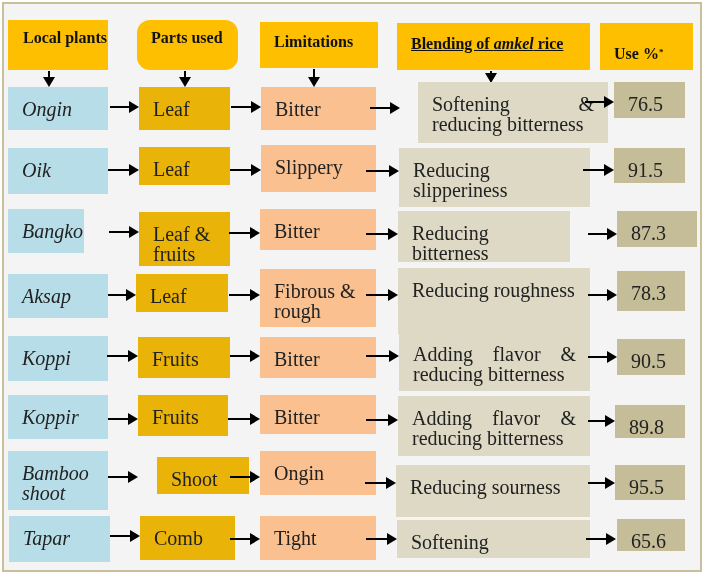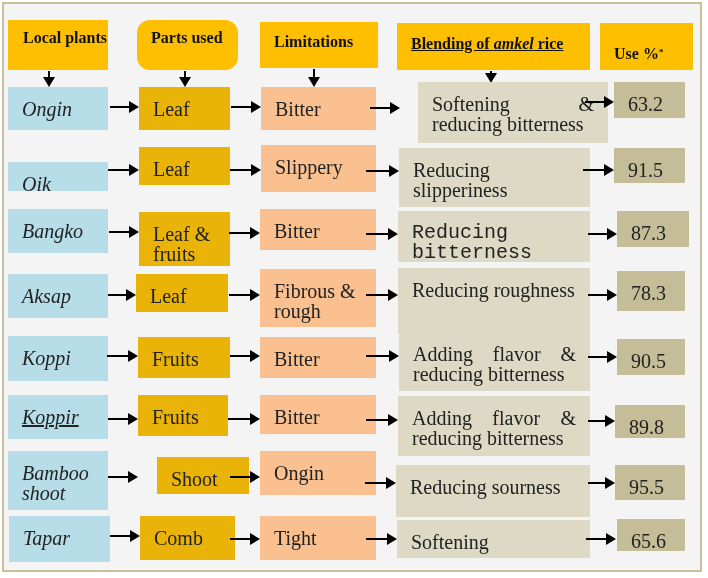--- a/index.html
+++ b/index.html
@@ -31,41 +31,41 @@
 
 <div class="darrow" style="left:48px;top:71px;height:14px;"></div>
 <div class="darrow" style="left:184px;top:71px;height:14px;"></div>
 <div class="darrow" style="left:313px;top:69px;height:16px;"></div>
 <div class="darrow" style="left:490px;top:71px;height:10px;"></div>
 
 <div class="box plant" style="left:8px;top:87px;width:100px;height:43px;"><span>Ongin</span></div>
 <div class="box part" style="left:139px;top:87px;width:91px;height:43px;"><span>Leaf</span></div>
 <div class="box lim" style="left:261px;top:87px;width:115px;height:43px;"><span>Bitter</span></div>
 <div class="box blend" style="left:400px;top:82px;width:190px;height:61px;margin-left:18px;"><span>Softening &amp; reducing bitterness</span></div>
-<div class="box val" style="left:614px;top:82px;width:71px;height:36px;"><span>63.2</span></div>
+<div class="box val" style="left:614px;top:82px;width:71px;height:36px;"><span>76.5</span></div>
 <div class="arrow" style="left:110px;top:106px;width:27px;"></div>
 <div class="arrow" style="left:231px;top:106px;width:28px;"></div>
 <div class="arrow" style="left:370px;top:107px;width:28px;"></div>
 <div class="arrow" style="left:585px;top:101px;width:27px;"></div>
 
-<div class="box plant" style="left:8px;top:162px;width:100px;height:29px;"><span>Oik</span></div>
+<div class="box plant" style="left:8px;top:148px;width:100px;height:46px;"><span>Oik</span></div>
 <div class="box part" style="left:139px;top:147px;width:91px;height:38px;"><span>Leaf</span></div>
 <div class="box lim" style="left:261px;top:145px;width:115px;height:47px;"><span>Slippery</span></div>
 <div class="box blend" style="left:399px;top:148px;width:191px;height:59px;"><span>Reducing slipperiness</span></div>
 <div class="box val" style="left:614px;top:148px;width:71px;height:35px;"><span>91.5</span></div>
 <div class="arrow" style="left:108px;top:169px;width:29px;"></div>
 <div class="arrow" style="left:230px;top:169px;width:29px;"></div>
 <div class="arrow" style="left:366px;top:170px;width:31px;"></div>
 <div class="arrow" style="left:583px;top:169px;width:29px;"></div>
 
-<div class="box plant" style="left:8px;top:209px;width:100px;height:44px;"><span>Bangko</span></div>
+<div class="box plant" style="left:8px;top:209px;width:76px;height:44px;"><span>Bangko</span></div>
 <div class="box part" style="left:139px;top:212px;width:91px;height:54px;"><span>Leaf &amp; fruits</span></div>
 <div class="box lim" style="left:260px;top:209px;width:116px;height:41px;"><span>Bitter</span></div>
-<div class="box blend" style="left:398px;top:211px;width:192px;height:51px;font-family:Liberation Mono, monospace;"><span>Reducing bitterness</span></div>
-<div class="box val" style="left:617px;top:211px;width:72px;height:36px;"><span>87.3</span></div>
+<div class="box blend" style="left:398px;top:211px;width:172px;height:51px;"><span>Reducing bitterness</span></div>
+<div class="box val" style="left:617px;top:211px;width:80px;height:36px;"><span>87.3</span></div>
 <div class="arrow" style="left:109px;top:231px;width:28px;"></div>
 <div class="arrow" style="left:229px;top:232px;width:29px;"></div>
 <div class="arrow" style="left:366px;top:233px;width:30px;"></div>
 <div class="arrow" style="left:588px;top:233px;width:27px;"></div>
 
 <div class="box plant" style="left:8px;top:274px;width:100px;height:44px;"><span>Aksap</span></div>
 <div class="box part" style="left:136px;top:274px;width:92px;height:38px;"><span>Leaf</span></div>
 <div class="box lim" style="left:260px;top:269px;width:116px;height:58px;"><span>Fibrous &amp; rough</span></div>
 <div class="box blend" style="left:398px;top:268px;width:192px;height:66px;"><span>Reducing roughness</span></div>
 <div class="box val" style="left:617px;top:271px;width:68px;height:40px;"><span>78.3</span></div>
@@ -77,21 +77,21 @@
 <div class="box plant" style="left:8px;top:336px;width:100px;height:45px;"><span>Koppi</span></div>
 <div class="box part" style="left:138px;top:337px;width:92px;height:41px;"><span>Fruits</span></div>
 <div class="box lim" style="left:260px;top:337px;width:116px;height:41px;"><span>Bitter</span></div>
 <div class="box blend" style="left:399px;top:332px;width:191px;height:59px;"><span>Adding flavor &amp; reducing bitterness</span></div>
 <div class="box val" style="left:617px;top:339px;width:68px;height:36px;"><span>90.5</span></div>
 <div class="arrow" style="left:107px;top:355px;width:29px;"></div>
 <div class="arrow" style="left:230px;top:355px;width:28px;"></div>
 <div class="arrow" style="left:366px;top:355px;width:31px;"></div>
 <div class="arrow" style="left:588px;top:356px;width:27px;"></div>
 
-<div class="box plant" style="left:8px;top:395px;width:100px;height:44px;text-decoration:underline;"><span>Koppir</span></div>
+<div class="box plant" style="left:8px;top:395px;width:100px;height:44px;"><span>Koppir</span></div>
 <div class="box part" style="left:138px;top:395px;width:90px;height:41px;"><span>Fruits</span></div>
 <div class="box lim" style="left:260px;top:395px;width:116px;height:39px;"><span>Bitter</span></div>
 <div class="box blend" style="left:398px;top:396px;width:192px;height:60px;"><span>Adding flavor &amp; reducing bitterness</span></div>
 <div class="box val" style="left:615px;top:405px;width:70px;height:33px;"><span>89.8</span></div>
 <div class="arrow" style="left:108px;top:418px;width:28px;"></div>
 <div class="arrow" style="left:228px;top:418px;width:30px;"></div>
 <div class="arrow" style="left:366px;top:419px;width:30px;"></div>
 <div class="arrow" style="left:588px;top:420px;width:25px;"></div>
 
 <div class="box plant" style="left:8px;top:451px;width:100px;height:59px;"><span>Bamboo shoot</span></div>

